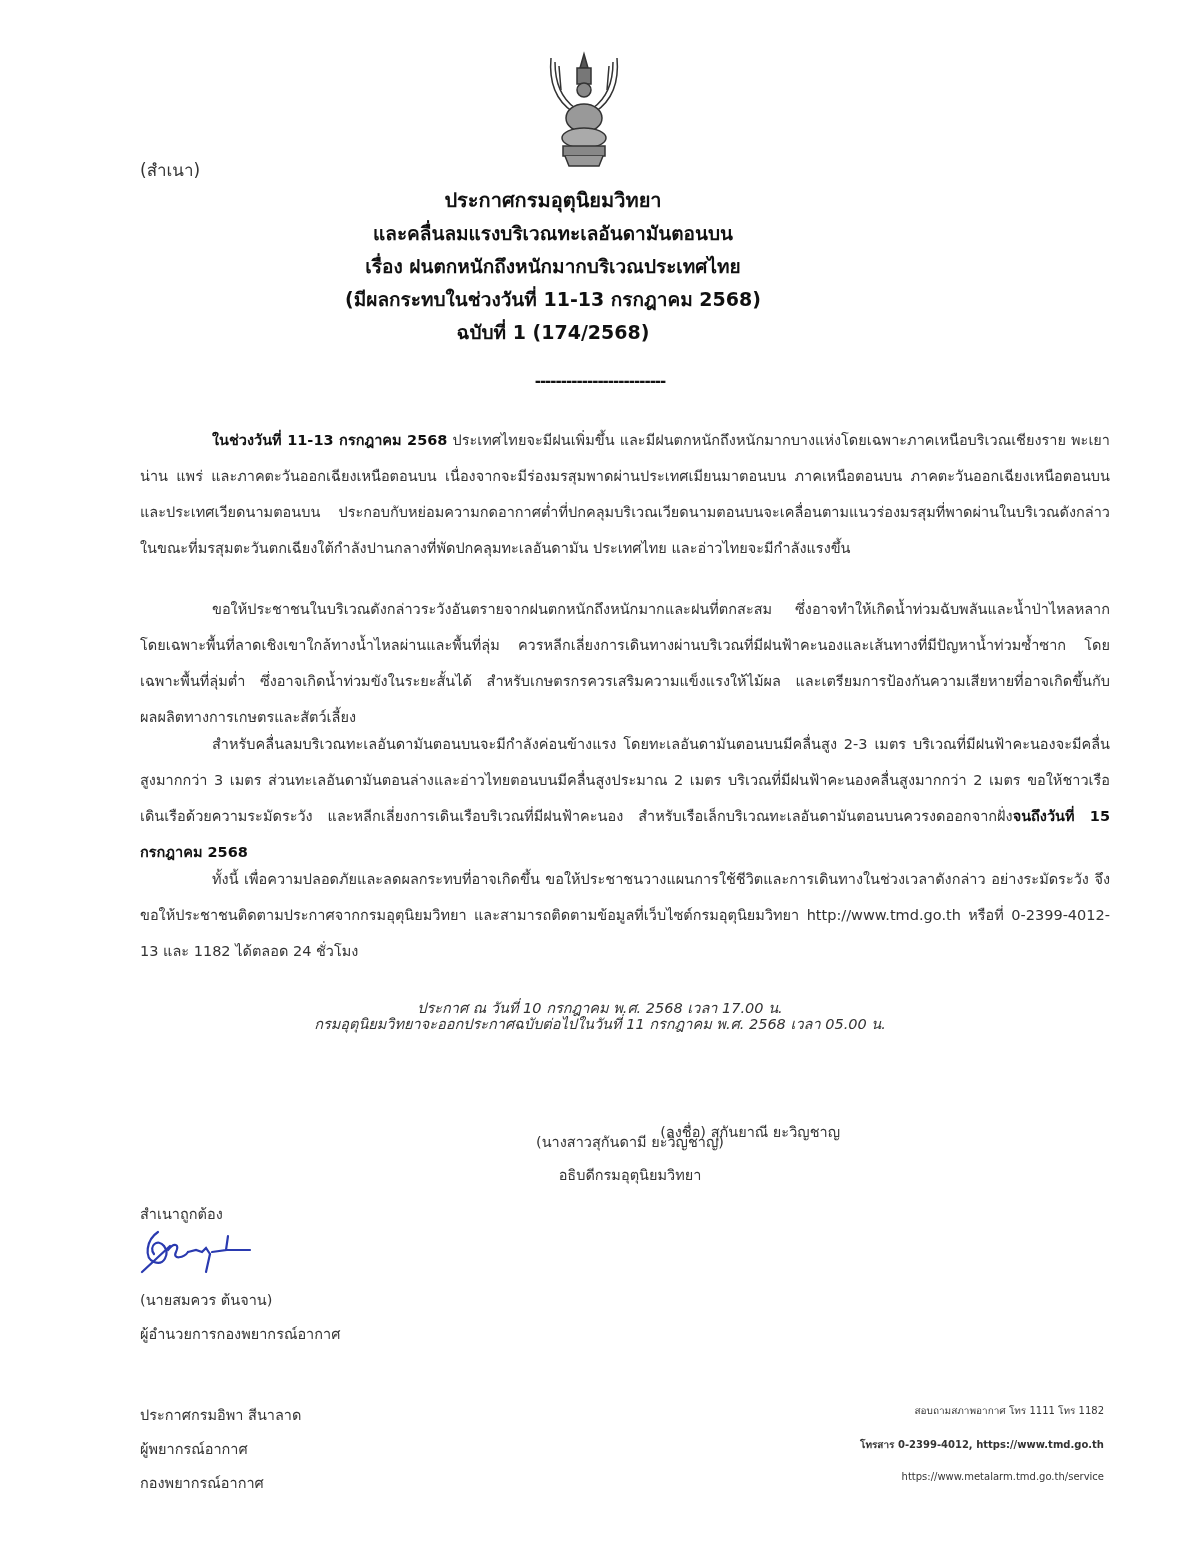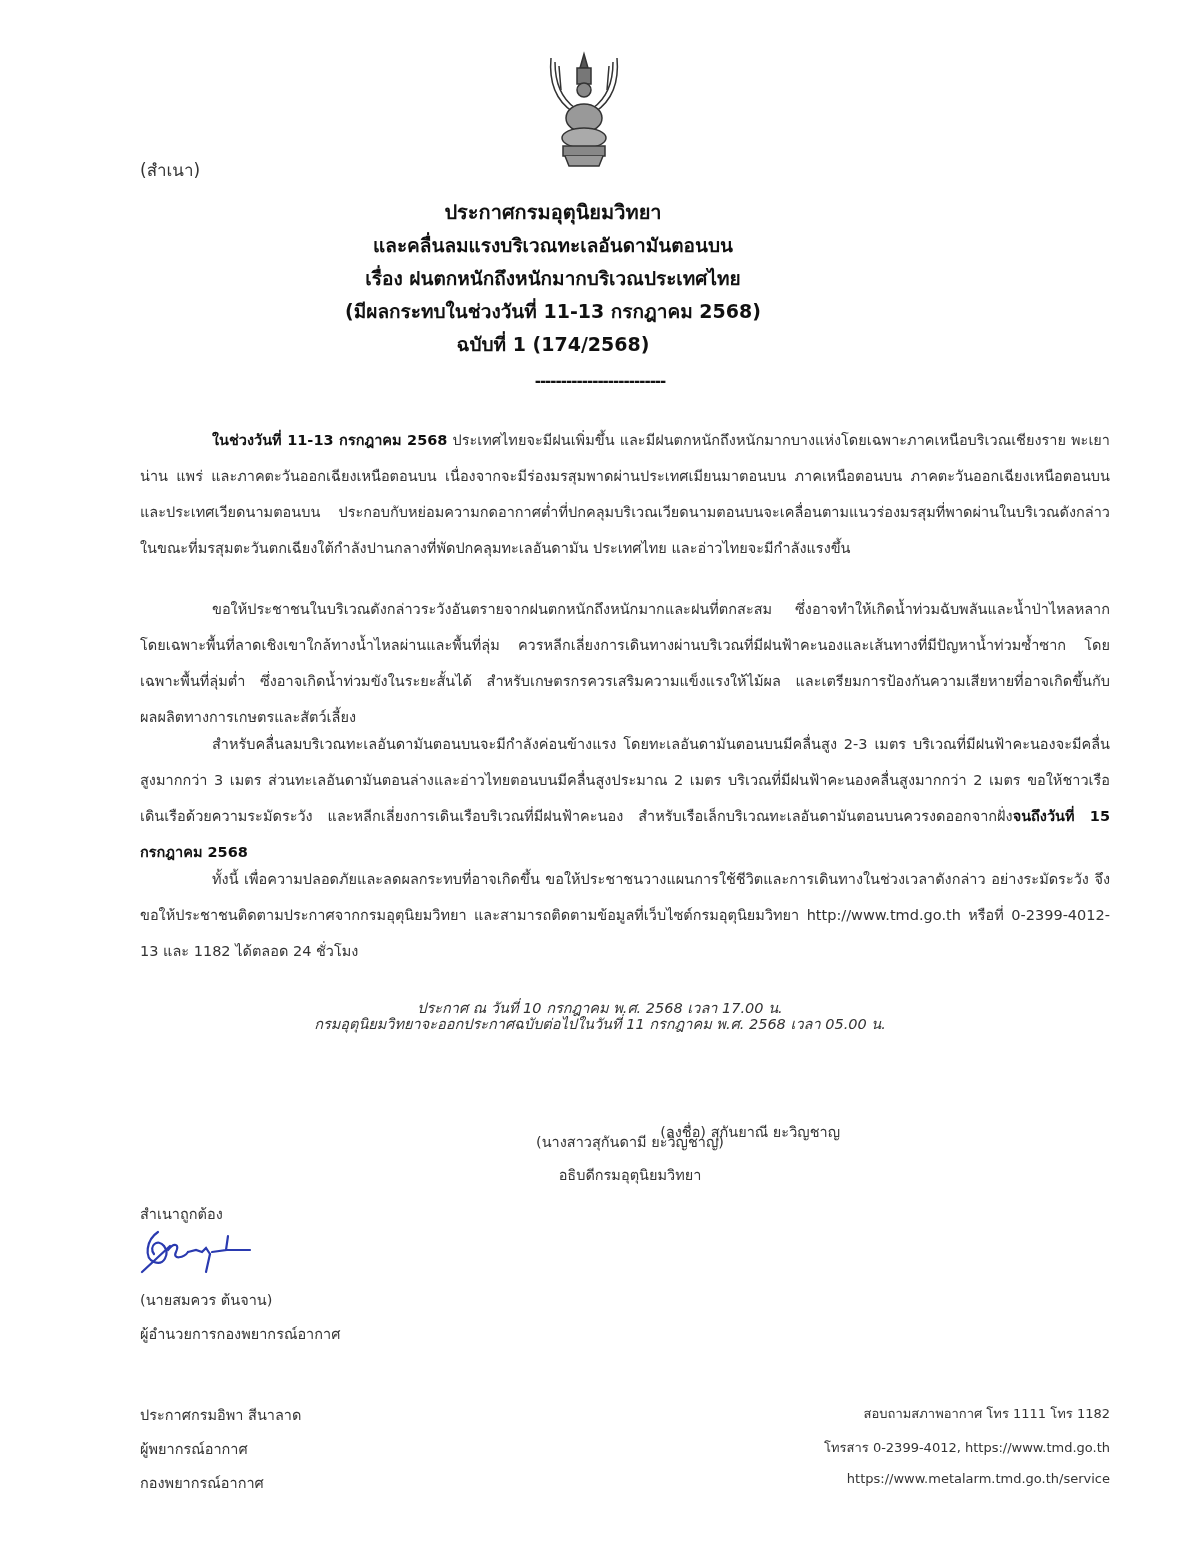--- a/index.html
+++ b/index.html
@@ -4,21 +4,21 @@
   <style>
     html, body { margin: 0; padding: 0; background: #ffffff; }
     body {
       width: 1200px; height: 1553px; position: relative; overflow: hidden;
       font-family: "DejaVu Sans", "Liberation Sans", sans-serif;
       color: #2a2a2a;
     }
     .abs { position: absolute; }
     .emblem { left: 545px; top: 50px; width: 78px; height: 120px; }
     .copy-mark { left: 140px; top: 156px; font-size: 17px; color: #333; }
-    .title-block { left: 0; width: 1106px; top: 196px; text-align: center; font-weight: bold; color: #111; }
+    .title-block { left: 0; width: 1106px; top: 184px; text-align: center; font-weight: bold; color: #111; }
     .title-block div { font-size: 19px; line-height: 33px; }
     .title-block .t0 { font-size: 20px; }
     .separator { left: 0; width: 1200px; top: 372px; text-align: center; font-weight: bold; font-size: 15px; letter-spacing: -1px; color: #111; }
     .para { left: 140px; width: 970px; font-size: 14.5px; line-height: 36px; color: #333; text-align: justify; }
     .para .indent { display: inline-block; width: 72px; }
     .para b { color: #111; }
     .p1 { top: 422px; }
     .p2 { top: 591px; }
     .p3 { top: 726px; }
     .p4 { top: 861px; }
@@ -28,22 +28,22 @@
     .sig-block { left: 420px; width: 420px; text-align: center; font-size: 14.5px; color: #333; }
     .sig1 { top: 1120px; text-align: right; } .sig2 { top: 1130px; } .sig3 { top: 1163px; }
     .left-line { left: 140px; font-size: 14.5px; color: #333; }
     .cert { top: 1202px; }
     .signature { left: 140px; top: 1228px; width: 120px; height: 50px; }
     .cert-name { top: 1288px; }
     .cert-pos { top: 1322px; }
     .fc-name { top: 1403px; }
     .fc-pos { top: 1437px; }
     .fc-div { top: 1471px; }
-    .right-line { right: 90px; font-size: 13px; color: #333; }
-    .ct1 { top: 1403px; } .ct2 { top: 1437px; } .ct3 { top: 1471px; }
+    .right-line { right: 96px; font-size: 10px; color: #333; }
+    .ct1 { top: 1403px; } .ct2 { top: 1437px; font-weight: bold; } .ct3 { top: 1471px; }
   </style>
 </head>
 <body>
 
 <div class="abs emblem">
   <svg width="78" height="120" viewBox="0 0 78 120">
     <g fill="none" stroke="#333" stroke-width="1.5">
       <path d="M39 4 L35 18 L43 18 Z" fill="#555"></path>
       <rect x="32" y="18" width="14" height="16" fill="#777"></rect>
       <circle cx="39" cy="40" r="7" fill="#888"></circle>

